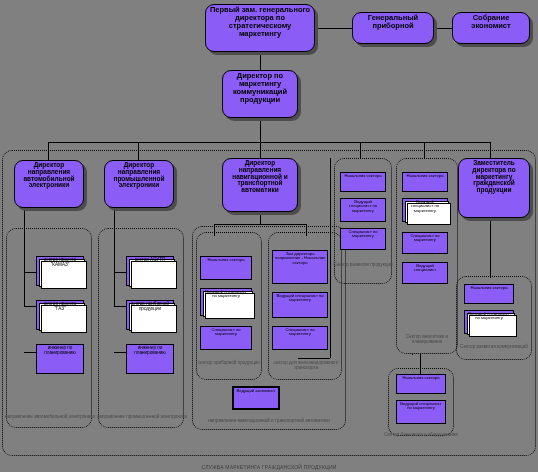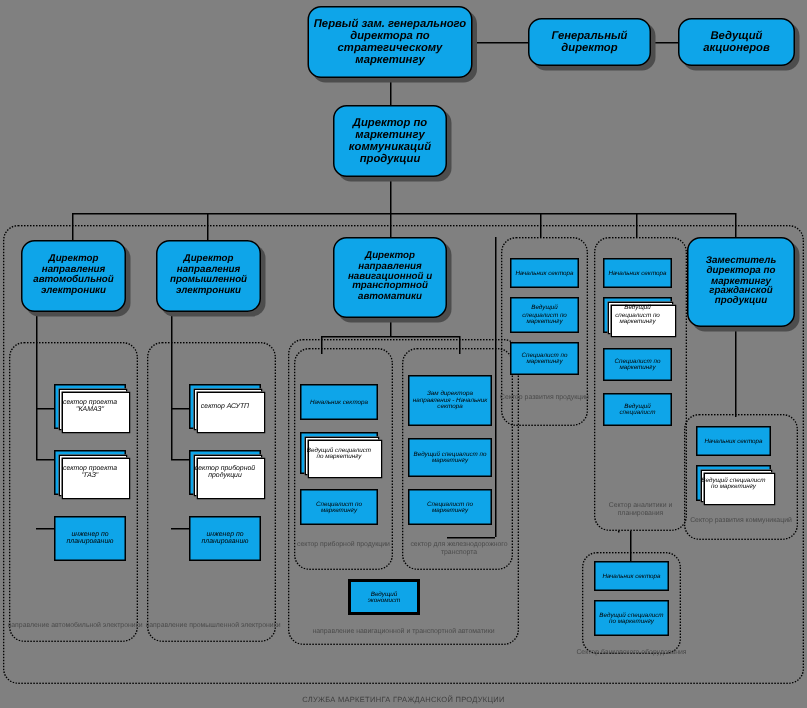--- a/index.html
+++ b/index.html
@@ -8,29 +8,28 @@
     background:#808080;
     font-family:"Liberation Sans", sans-serif;
     overflow:hidden;
     position:relative;
   }
   #canvas{position:absolute;left:0;top:0;width:538px;height:472px;}
 
   
   .node{
     position:absolute;
-    background:#0ea5e9;
+    background:#8b5cf6;
     border:1px solid #000;
     box-sizing:border-box;
-    display:flex;align-items:center;justify-content:center;
+    display:flex;align-items:flex-start;justify-content:center;
     text-align:center;
     color:#000;
     line-height:1.05;
     z-index:5;
-    font-style:italic;
   }
   .node .txt{display:block;padding:1px 2px;}
   
   .rounded{border-radius:9px;}
   .shadow{box-shadow:3px 3px 0 0 #4d4d4d;}
 
   
   .exec{font-size:7.5px;font-weight:bold;}
   .dir{font-size:6.5px;font-weight:bold;}
   .small{font-size:4.6px;}
@@ -68,25 +67,25 @@
 </head>
 <body>
 
 <div id="canvas">
 
   <div class="node rounded shadow exec" style="left:205px;top:4px;width:110px;height:48px;">
     <span class="txt">Первый зам. генерального директора по стратегическому маркетингу</span>
   </div>
 
   <div class="node rounded shadow exec" style="left:352px;top:12px;width:82px;height:32px;">
-    <span class="txt">Генеральный директор</span>
+    <span class="txt">Генеральный приборной</span>
   </div>
 
   <div class="node rounded shadow exec" style="left:452px;top:12px;width:78px;height:32px;">
-    <span class="txt">Ведущий акционеров</span>
+    <span class="txt">Собрание экономист</span>
   </div>
 
   <div class="ln lnh" style="left:315px;top:28px;width:37px;"></div>
   <div class="ln lnh" style="left:434px;top:28px;width:18px;"></div>
 
   <div class="ln lnv" style="left:260px;top:52px;height:18px;"></div>
 
   <div class="node rounded shadow exec" style="left:222px;top:70px;width:76px;height:48px;">
     <span class="txt">Директор по маркетингу коммуникаций продукции</span>
   </div>

